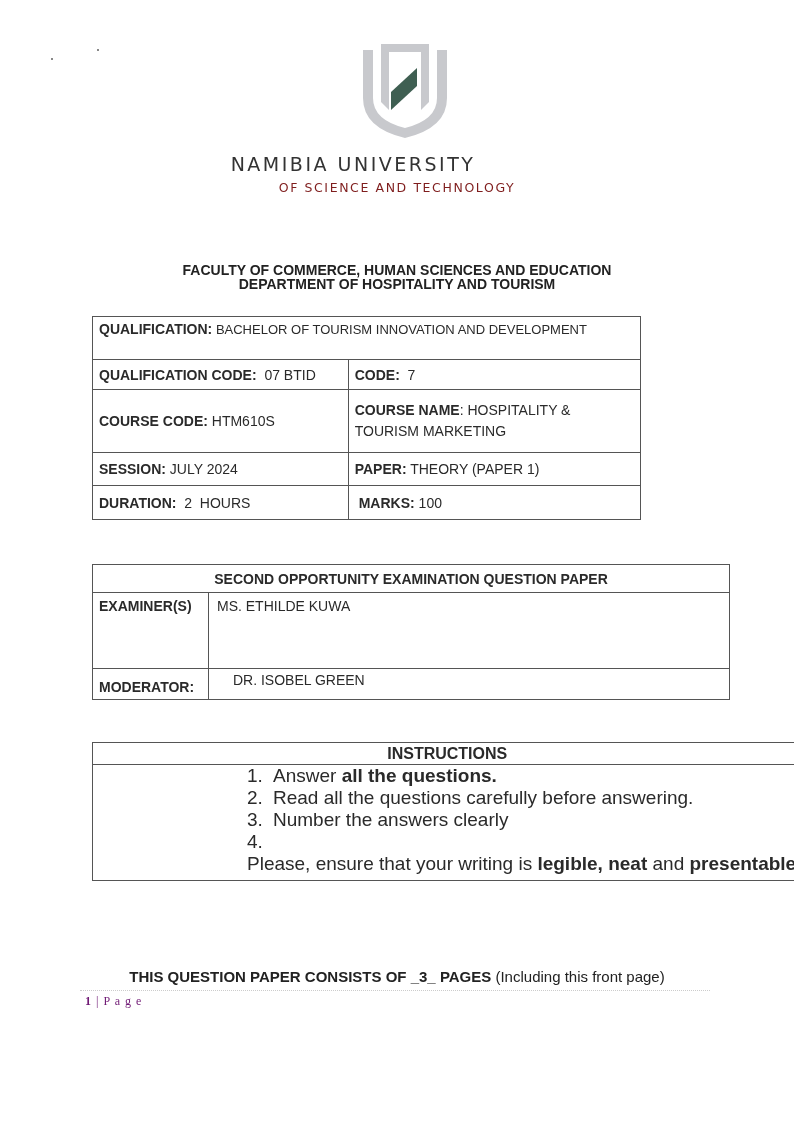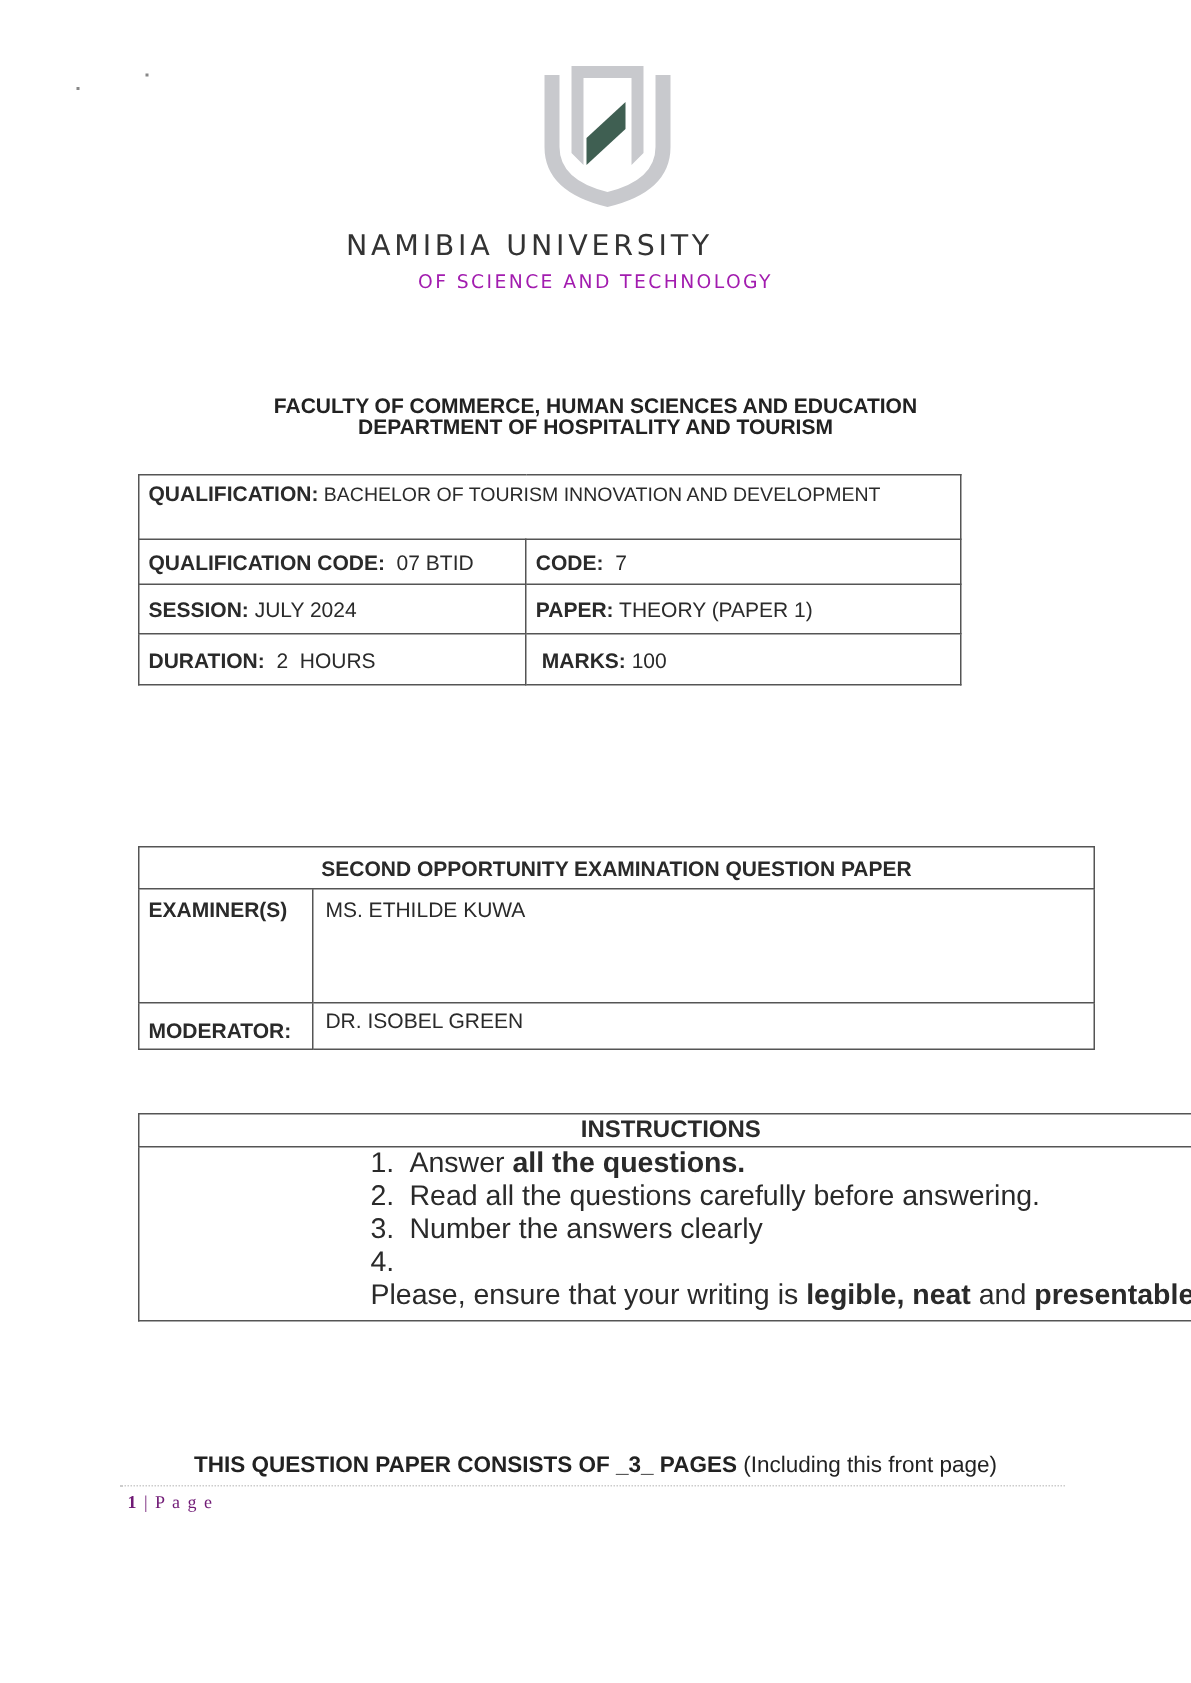--- a/index.html
+++ b/index.html
@@ -14,21 +14,21 @@
   .logo { left: 355px; top: 40px; width: 100px; height: 100px; }
 
   .uni-name {
     left: 0; width: 706px; top: 153px; text-align: center;
     font-family: "DejaVu Sans", sans-serif; font-size: 19px; letter-spacing: 2.5px;
     color: #333; font-weight: normal;
   }
   .uni-sub {
     left: 0; width: 794px; top: 180px; text-align: center;
     font-family: "DejaVu Sans", sans-serif; font-size: 12.5px; letter-spacing: 1.6px;
-    color: #a21caf;
+    color: #7f1d1d;
   }
 
   .heading {
     left: 0; width: 794px; text-align: center; font-weight: bold; font-size: 14px; color: #222;
   }
   .faculty { top: 234px; margin-top: 28px; }
   .dept { top: 276px; }
 
   table.info {
     position: absolute; border-collapse: collapse; font-size: 14px; color: #2a2a2a;
@@ -87,20 +87,24 @@
   <tbody>
       <tr style="height:43px">
     <td colspan="2" style="vertical-align:top;padding-top:4px;">
       <b>QUALIFICATION:</b><span style="font-size:13px"> BACHELOR OF TOURISM INNOVATION AND DEVELOPMENT</span>
     </td>
   </tr>
   <tr style="height:30px">
     <td><b>QUALIFICATION CODE:</b><span style="white-space:pre">  07 BTID</span></td>
     <td><b>CODE:</b><span style="white-space:pre">  7</span></td>
   </tr>
+  <tr style="height:63px">
+    <td><b>COURSE CODE:</b><span> HTM610S</span></td>
+    <td style="line-height:21px"><b>COURSE NAME</b><span>: HOSPITALITY &amp; TOURISM MARKETING</span></td>
+  </tr>
   <tr style="height:33px">
     <td><b>SESSION:</b><span> JULY 2024</span></td>
     <td><b>PAPER:</b><span> THEORY (PAPER 1)</span></td>
   </tr>
   <tr style="height:34px">
     <td><b>DURATION:</b><span style="white-space:pre">  2  HOURS</span></td>
     <td style="padding-left:10px"><b>MARKS:</b><span> 100</span></td>
   </tr>
 </tbody>
   </table>
@@ -113,21 +117,21 @@
   <tbody>
       <tr style="height:28px">
     <td colspan="2" style="text-align:center;font-weight:bold;font-size:14px">SECOND OPPORTUNITY EXAMINATION QUESTION PAPER</td>
   </tr>
   <tr style="height:76px">
     <td style="vertical-align:top;padding-top:5px;font-weight:bold">EXAMINER(S)</td>
     <td style="vertical-align:top;padding-top:5px;padding-left:8px">MS. ETHILDE KUWA</td>
   </tr>
   <tr style="height:31px">
     <td style="font-weight:bold;vertical-align:bottom;padding-bottom:4px">MODERATOR:</td>
-    <td style="vertical-align:top;padding-top:3px;padding-left:8px">DR. ISOBEL GREEN</td>
+    <td style="vertical-align:top;padding-top:3px;padding-left:24px">DR. ISOBEL GREEN</td>
   </tr>
 </tbody>
   </table>
 
 <table class="info t3">
   <tbody>
       <tr style="height:22px">
     <td style="text-align:center;font-weight:bold;font-size:16px">INSTRUCTIONS</td>
   </tr>
   <tr style="height:116px">

